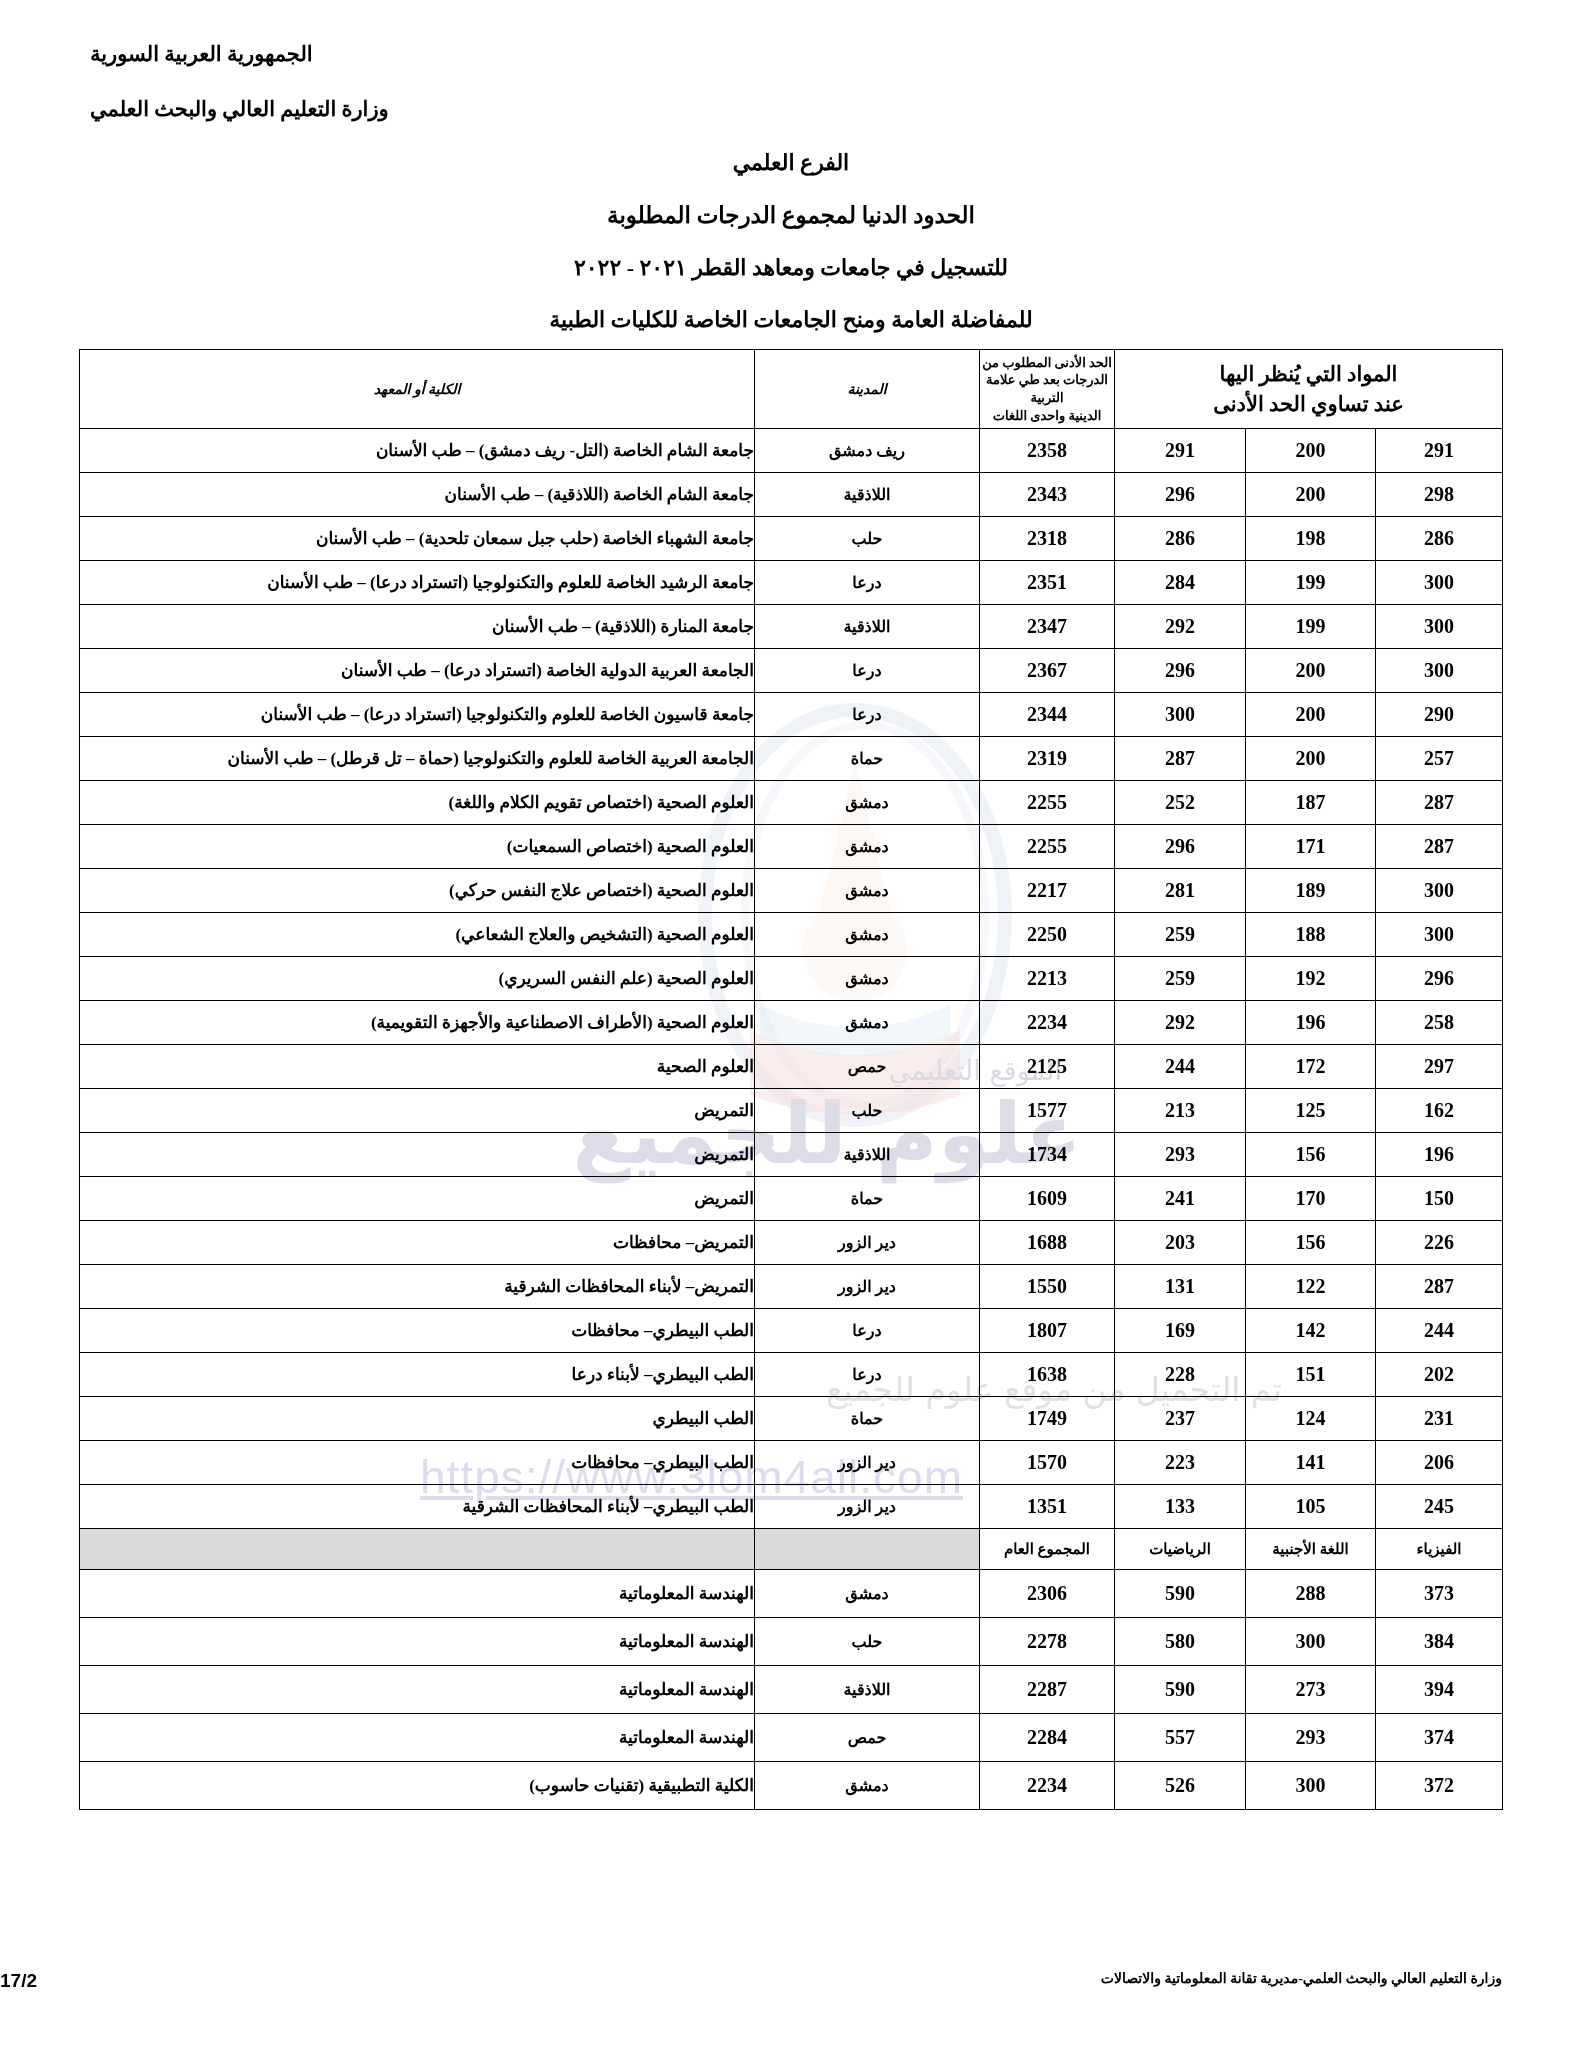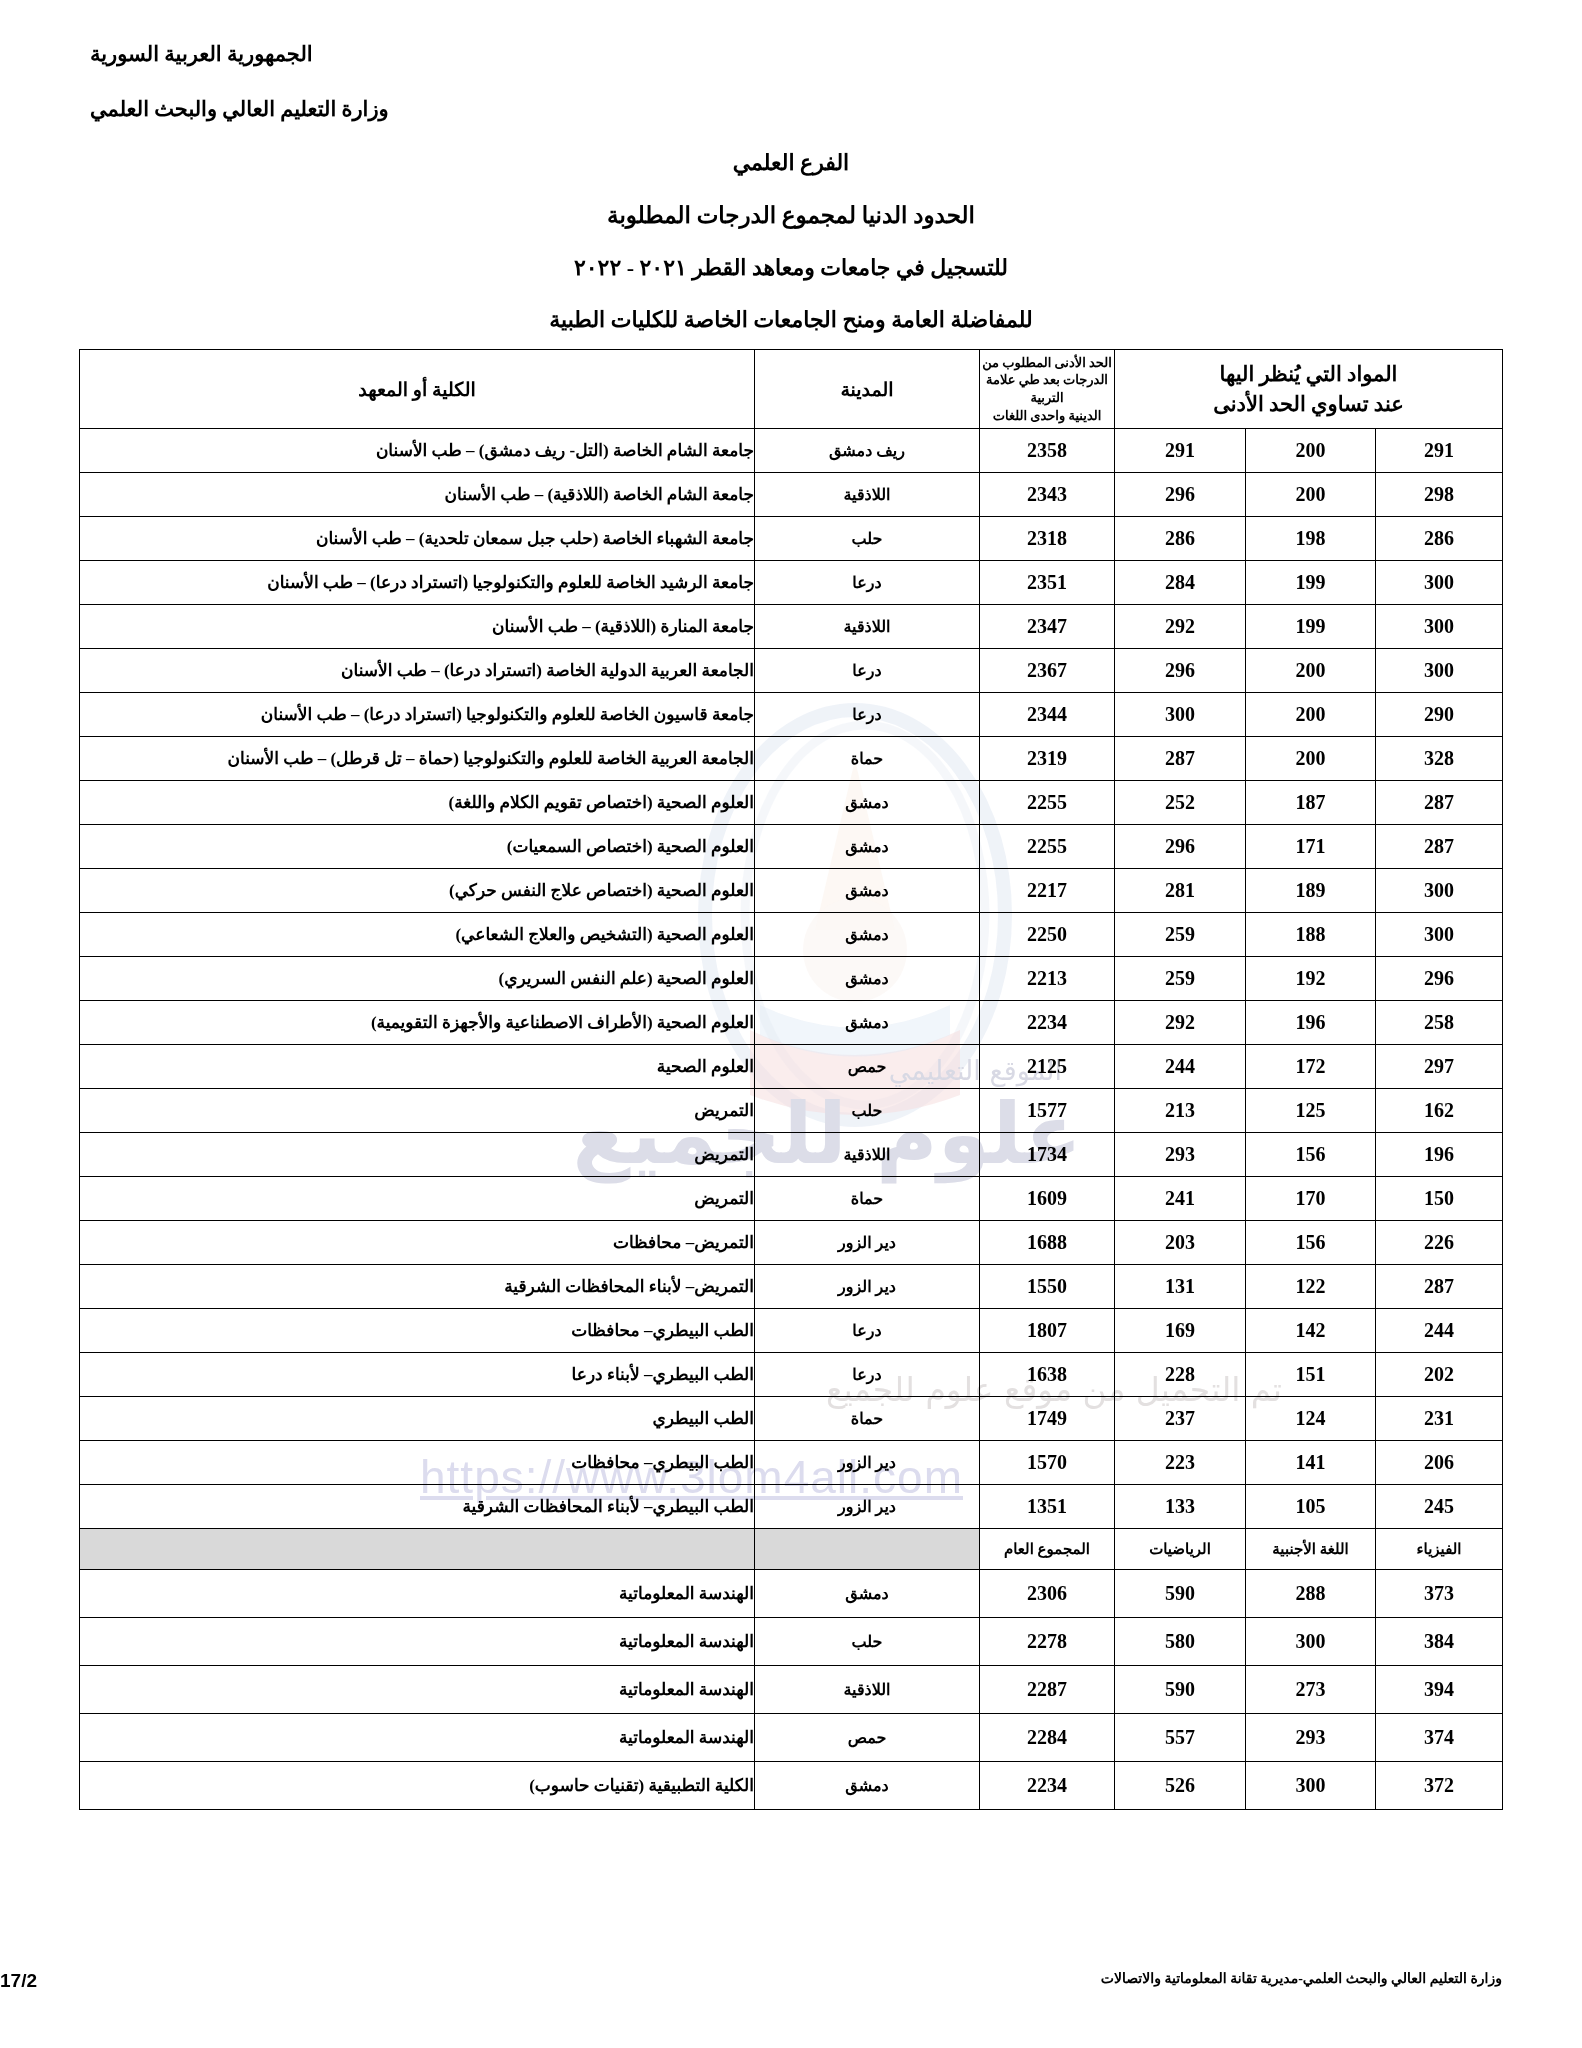--- a/index.html
+++ b/index.html
@@ -126,21 +126,21 @@
     background: transparent;
   }
   .hcell {
     background: #f2f2f2;
     vertical-align: middle;
     font-weight: bold;
     height: 78px;
   }
   .hcell.big    { font-size: 21px; line-height: 1.45; }
   .hcell.small  { font-size: 13px; line-height: 1.35; font-weight: bold; }
-  .hcell.mid    { font-size: 19px; }
+  .hcell.mid    { font-size: 14px; font-style: italic; }
 
   .subhead td {
     background: #d9d9d9;
     text-align: center;
     font-weight: bold;
     font-size: 15px;
     height: 40px;
     vertical-align: middle;
   }
   .subhead td.blank { background: #d9d9d9; }
@@ -311,21 +311,21 @@
         </tr>
         <tr>
           <td class="num">290</td>
           <td class="num">200</td>
           <td class="num">300</td>
           <td class="num">2344</td>
           <td class="city">درعا</td>
           <td class="name">جامعة قاسيون الخاصة للعلوم والتكنولوجيا (اتستراد درعا) – طب الأسنان</td>
         </tr>
         <tr>
-          <td class="num">328</td>
+          <td class="num">257</td>
           <td class="num">200</td>
           <td class="num">287</td>
           <td class="num">2319</td>
           <td class="city">حماة</td>
           <td class="name">الجامعة العربية الخاصة للعلوم والتكنولوجيا (حماة – تل قرطل) – طب الأسنان</td>
         </tr>
         <tr>
           <td class="num">287</td>
           <td class="num">187</td>
           <td class="num">252</td>

